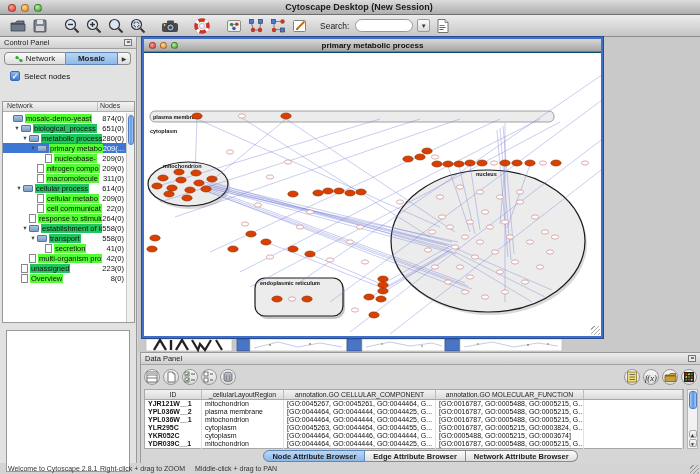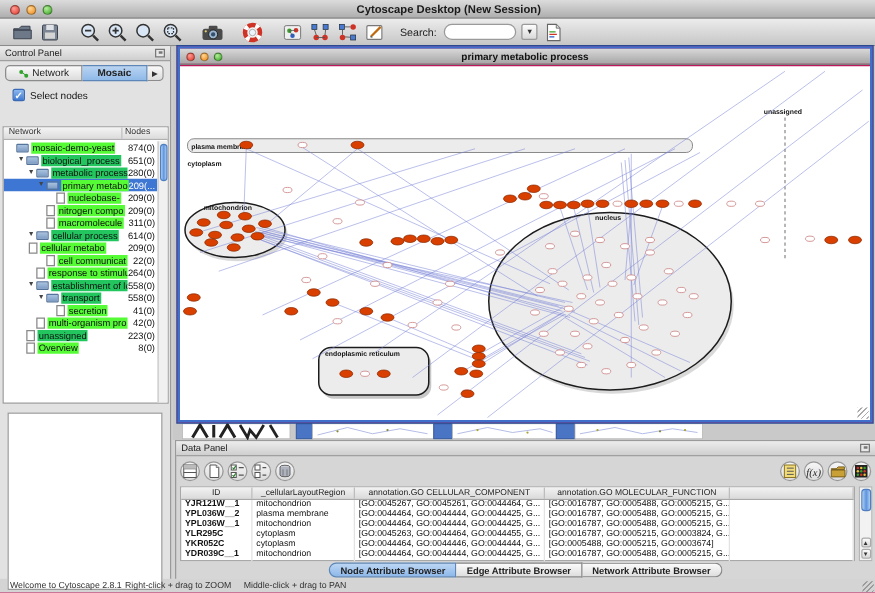--- a/index.html
+++ b/index.html
@@ -76,22 +76,22 @@
   .tlabel.red { background:#22c55e; }
   .tcount { margin-left:auto; padding-right:2px; color:#111; }
   #tree-scroll { position:absolute; right:0; top:11px; width:8px; bottom:0; background:#f0f0f0; border-left:1px solid #c8c8c8; }
   .aqua-thumb { position:absolute; left:0.5px; width:6px; border-radius:3px;
     background:linear-gradient(90deg,#a9cdf5,#5e93de,#a9cdf5); border:0.5px solid #4f7fc0; }
 
   #navigator { position:absolute; left:6px; top:293px; width:124px; height:142px; background:#fff; border:1px solid #999; }
 
   
   #desktop { position:absolute; left:138px; top:37px; width:562px; height:315px; background:#c9c9c9; }
-  #network-window { position:absolute; left:4px; top:0px; width:556px; height:301px;
-    border:2px solid #3f6fca; background:#be185d; box-shadow:0 0 0 1px #2a4a90; }
+  #network-window { position:absolute; left:4px; top:0px; width:461px; height:301px;
+    border:2px solid #3f6fca; background:#0c4a6e; box-shadow:0 0 0 1px #2a4a90; }
   #nw-titlebar { height:13px; background:linear-gradient(#d8d8d8,#a6a6a6); border-bottom:1px solid #7c7c7c;
     position:relative; display:flex; align-items:center; justify-content:center; }
   #nw-titlebar .lights { left:5px; top:3px; gap:4px; }
   #nw-titlebar .light { width:7px; height:7px; }
   #nw-title { font-size:8px; font-weight:bold; color:#111; }
   #nw-canvas { position:absolute; left:0; top:14px; right:0; bottom:0; background:#fff; overflow:hidden; }
   #graph-svg { position:absolute; left:0; top:0; }
   .region { fill:#ececec; stroke:#8a8a8a; stroke-width:0.8; }
   ellipse.region, rect.er { stroke:#1c1c1c; stroke-width:1.2; }
   .dash { stroke:#8a8a8a; stroke-width:1; stroke-dasharray:2.5 2.5; }
@@ -326,27 +326,27 @@
           <span class="ticon doc"></span>
           <span class="tlabel green">nitrogen compo</span>
           <span class="tcount">209(0)</span>
         </div>
         <div class="trow" style="padding-left: 26px;">
           <span class="arrow"></span>
           <span class="ticon doc"></span>
           <span class="tlabel green">macromolecule</span>
           <span class="tcount">311(0)</span>
         </div>
-        <div class="trow" style="padding-left: 18px;">
+        <div class="trow" style="padding-left: 12px;">
           <span class="arrow">▼</span>
           <span class="ticon folder"></span>
           <span class="tlabel red">cellular process</span>
           <span class="tcount">614(0)</span>
         </div>
-        <div class="trow" style="padding-left: 12px;">
+        <div class="trow" style="padding-left: 26px;">
           <span class="arrow"></span>
           <span class="ticon doc"></span>
           <span class="tlabel green">cellular metabo</span>
           <span class="tcount">209(0)</span>
         </div>
         <div class="trow" style="padding-left: 26px;">
           <span class="arrow"></span>
           <span class="ticon doc"></span>
           <span class="tlabel green">cell communicat</span>
           <span class="tcount">22(0)</span>

